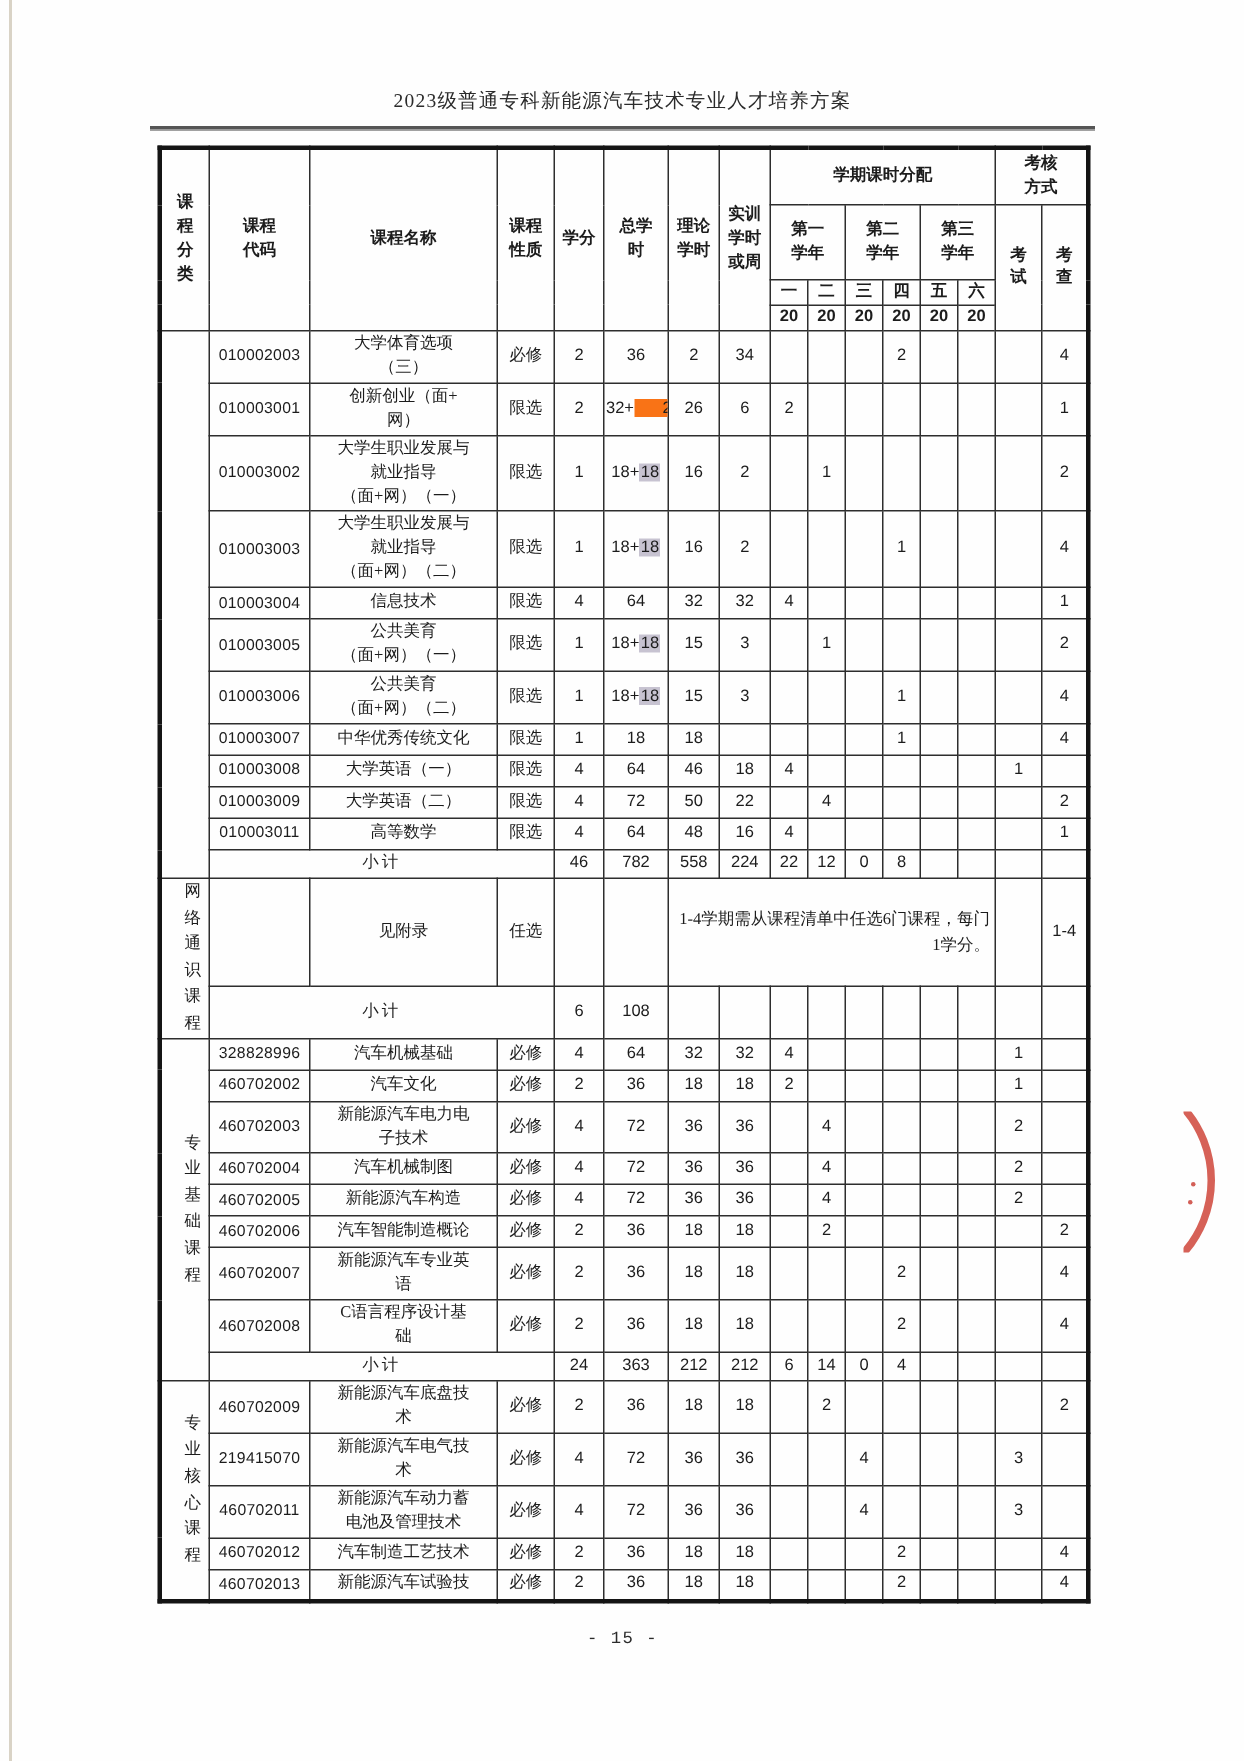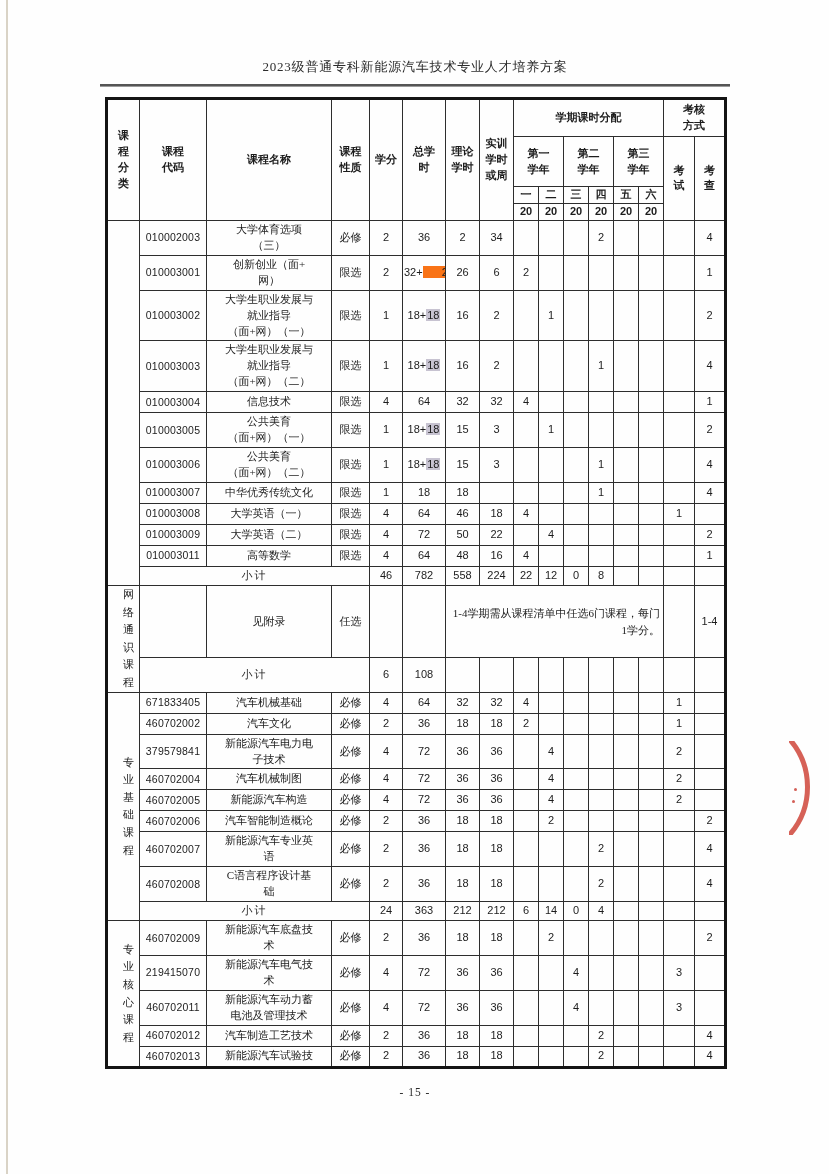--- a/index.html
+++ b/index.html
@@ -30,21 +30,21 @@
   td.num{font-family:"Liberation Sans","DejaVu Sans",sans-serif;font-size:11px;}
   td.code{font-family:"Liberation Sans","DejaVu Sans",sans-serif;font-size:10.5px;letter-spacing:.2px;margin-left:45px;}
   td.name{white-space:pre-line;margin-left:44px;}
   td.cat{word-break:break-all;padding:0 15px;line-height:1.6;}
   td.note{text-align:right;padding:1px 3px;line-height:1.5;}
   td.subtotal{letter-spacing:2px;}
   .wk{font-family:"Liberation Sans","DejaVu Sans",sans-serif;font-weight:700;text-align:center;}
   tbody tr{height:21px;}
   .page-number{
     position:absolute;top:1086px;left:105px;width:620px;text-align:center;
-    font-size:11.5px;letter-spacing:1px;color:#2b2b2b;
+    font-size:11.5px;letter-spacing:1px;color:#2b2b2b;font-family:Liberation Mono, monospace;
   }
   
   .stamp-clip{position:absolute;left:789px;top:741px;width:26px;height:94px;overflow:hidden;}
   .stamp-ring{
     position:absolute;left:-129px;top:-29px;width:150px;height:150px;box-sizing:border-box;
     border:5px solid rgba(205,62,50,.82);border-radius:50%;
   }
   .stamp-dot{position:absolute;width:3px;height:3px;border-radius:50%;background:rgba(200,55,45,.8);}
   .stamp-dot.d1{left:794px;top:788px;}
   .stamp-dot.d2{left:792px;top:800px;}
@@ -346,21 +346,21 @@
         <td class="num"></td>
         <td class="num"></td>
         <td class="num"></td>
         <td class="num"></td>
         <td class="num"></td>
         <td class="num"></td>
         <td class="num"></td>
       </tr>
       <tr>
         <td class="cat" rowspan="9">专业基础课程</td>
-        <td class="code">671833405</td>
+        <td class="code">328828996</td>
         <td class="name">汽车机械基础</td>
         <td>必修</td>
         <td class="num">4</td>
         <td class="num">64</td>
         <td class="num">32</td>
         <td class="num">32</td>
         <td class="num">4</td>
         <td class="num"></td>
         <td class="num"></td>
         <td class="num"></td>
@@ -380,21 +380,21 @@
         <td class="num">2</td>
         <td class="num"></td>
         <td class="num"></td>
         <td class="num"></td>
         <td class="num"></td>
         <td class="num"></td>
         <td class="num">1</td>
         <td class="num"></td>
       </tr>
       <tr>
-        <td class="code">379579841</td>
+        <td class="code">460702003</td>
         <td class="name">新能源汽车电力电
 子技术</td>
         <td>必修</td>
         <td class="num">4</td>
         <td class="num">72</td>
         <td class="num">36</td>
         <td class="num">36</td>
         <td class="num"></td>
         <td class="num">4</td>
         <td class="num"></td>

